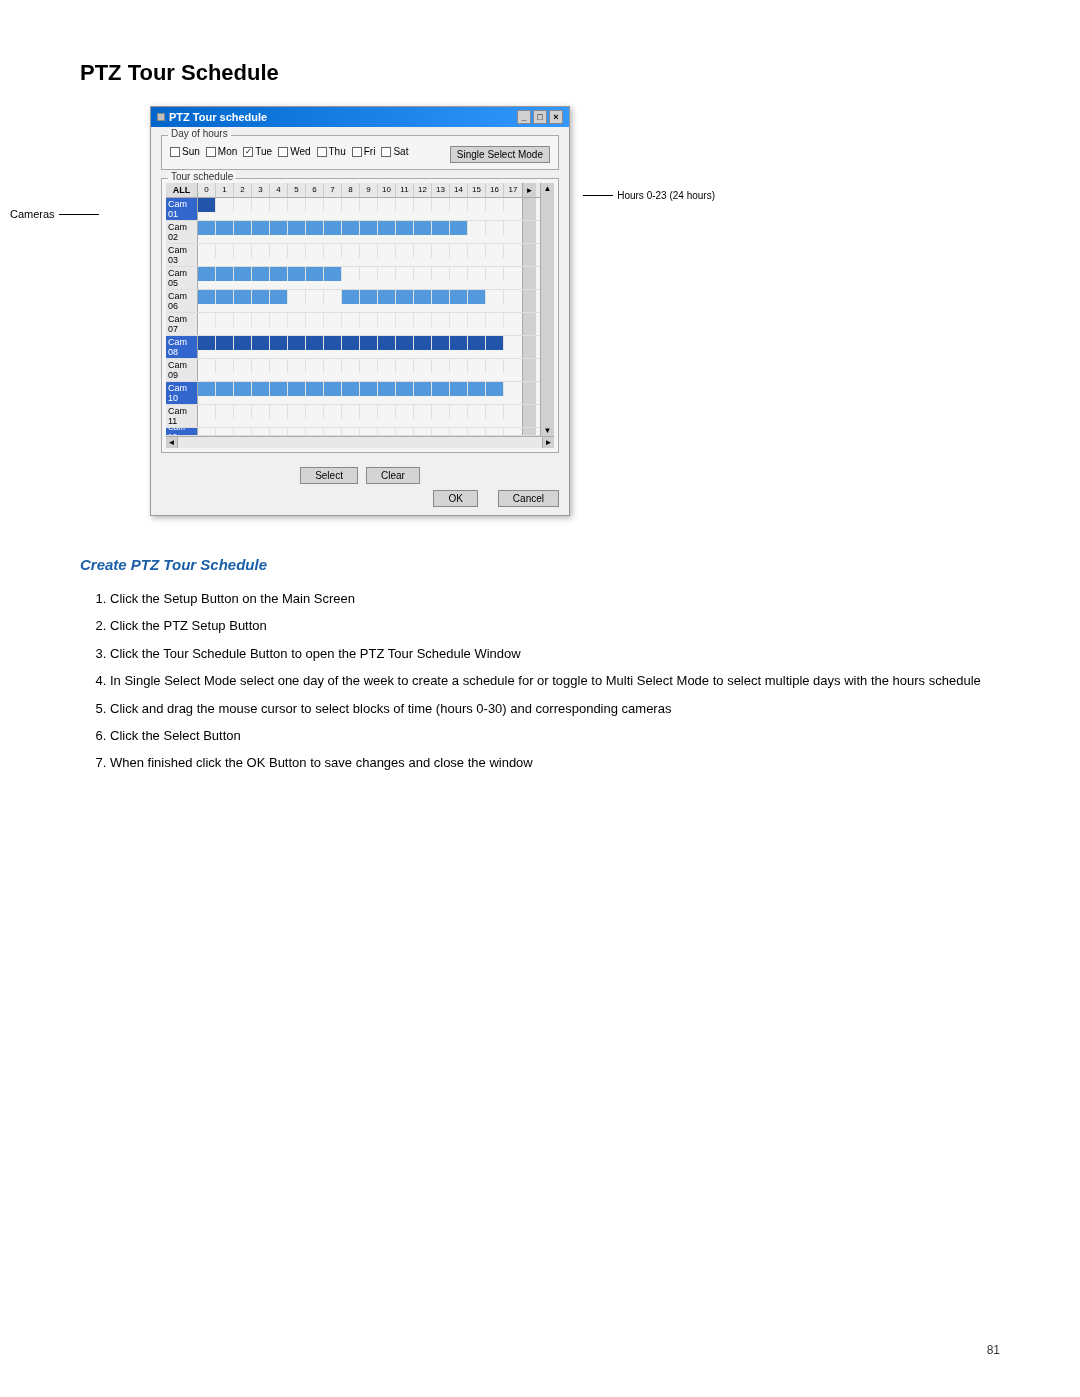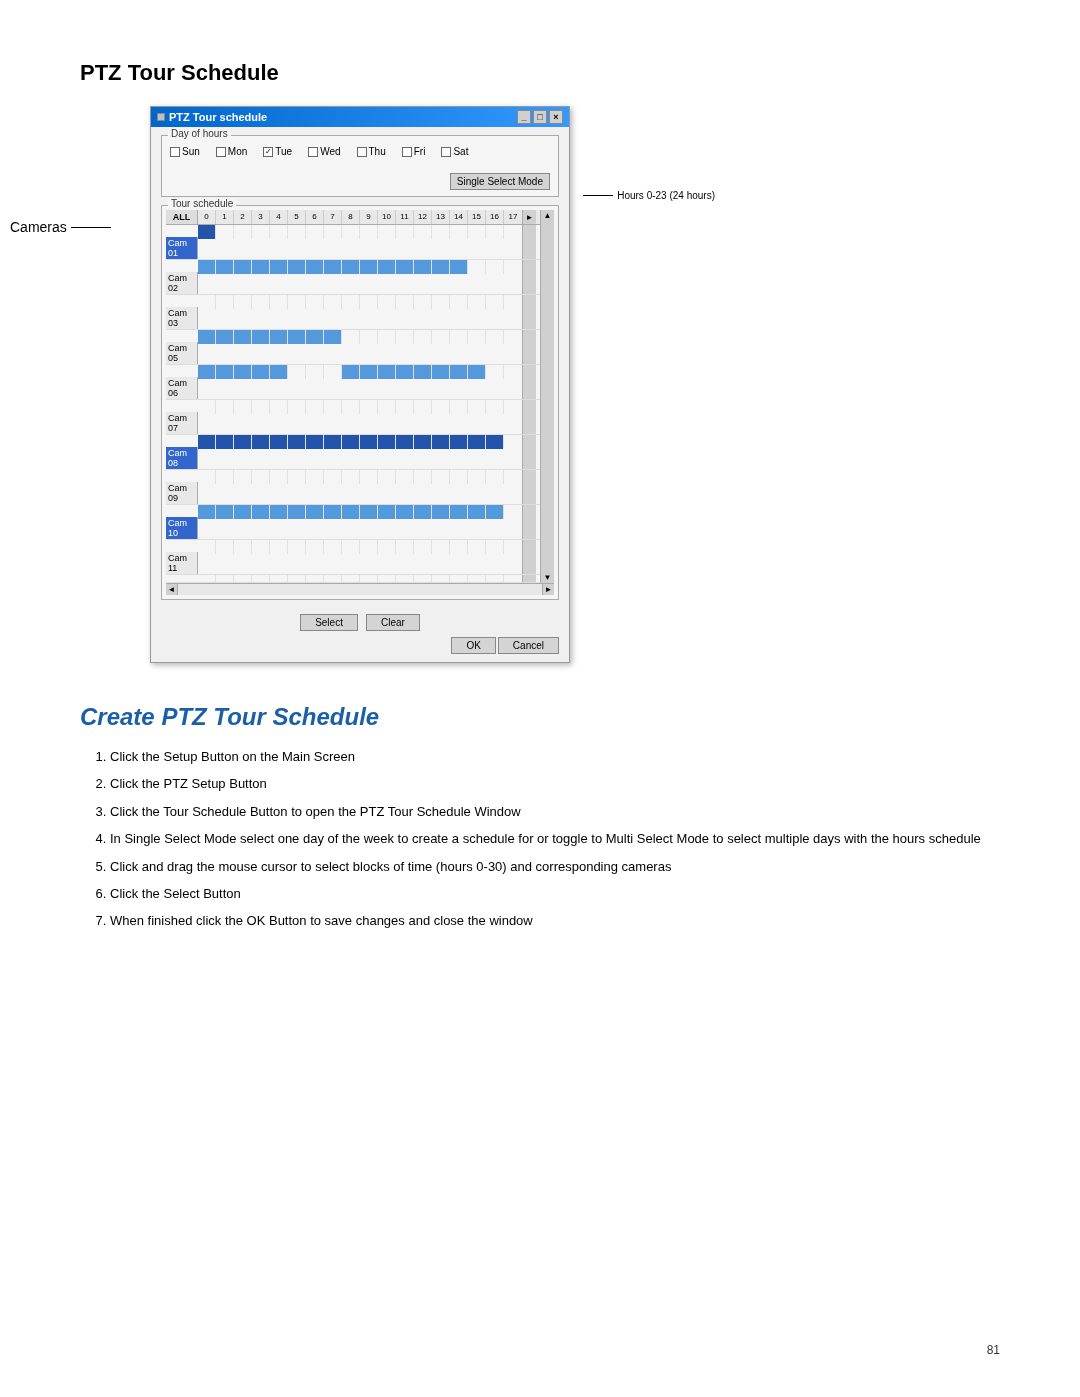--- a/index.html
+++ b/index.html
@@ -13,21 +13,21 @@
       padding: 60px 80px;
     }
 
     h1.page-title {
       font-size: 22px;
       font-weight: bold;
       margin-bottom: 20px;
     }
 
     h2.section-title {
-      font-size: 24px;
+      font-size: 15px;
       font-weight: bold;
       font-style: italic;
       color: #1a5fa8;
       margin-bottom: 14px;
     }
 
     .dialog-area {
       display: flex;
       align-items: flex-start;
       margin-bottom: 40px;
@@ -93,21 +93,21 @@
       left: 6px;
       background: #f5f5f5;
       padding: 0 3px;
       font-size: 10px;
       color: #333;
     }
 
     .day-row {
       display: flex;
       align-items: flex-start;
-      gap: 16px;
+      gap: 6px;
       flex-wrap: wrap;
       padding-top: 4px;
     }
 
     .day-item {
       display: flex;
       align-items: center;
       gap: 2px;
       font-size: 10px;
     }
@@ -181,21 +181,20 @@
 
     .cam-label-cell {
       width: 32px;
       min-width: 32px;
       border-right: 1px solid #aaa;
       font-size: 9px;
       padding: 1px 2px;
       background: #e8e8e8;
       display: flex;
       align-items: center;
-      margin-top: 12px;
     }
 
     .cam-label-cell.highlighted {
       background: #3366cc;
       color: white;
     }
 
     .cam-hour-cell {
       width: 18px;
       min-width: 18px;
@@ -214,37 +213,37 @@
     .dialog-footer {
       display: flex;
       justify-content: center;
       gap: 8px;
       margin-top: 14px;
     }
 
     .footer-bottom {
       display: flex;
       justify-content: flex-end;
-      gap: 2px;
+      gap: 20px;
       margin-top: 6px;
     }
 
     .btn {
       background: #d4d4d4;
       border: 1px solid #888;
       padding: 2px 14px;
       font-size: 10px;
       cursor: pointer;
     }
 
     .annotation-cameras {
       position: absolute;
       left: -70px;
-      top: 113px;
-      font-size: 14px;
+      top: 102px;
+      font-size: 11px;
       color: #000;
       display: flex;
       align-items: center;
       gap: 4px;
     }
 
     .annotation-cameras::after {
       content: '';
       width: 40px;
       height: 1px;

